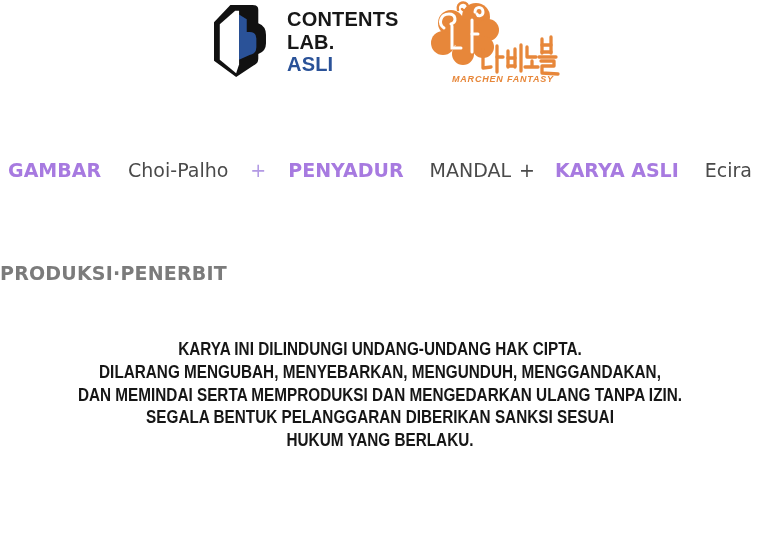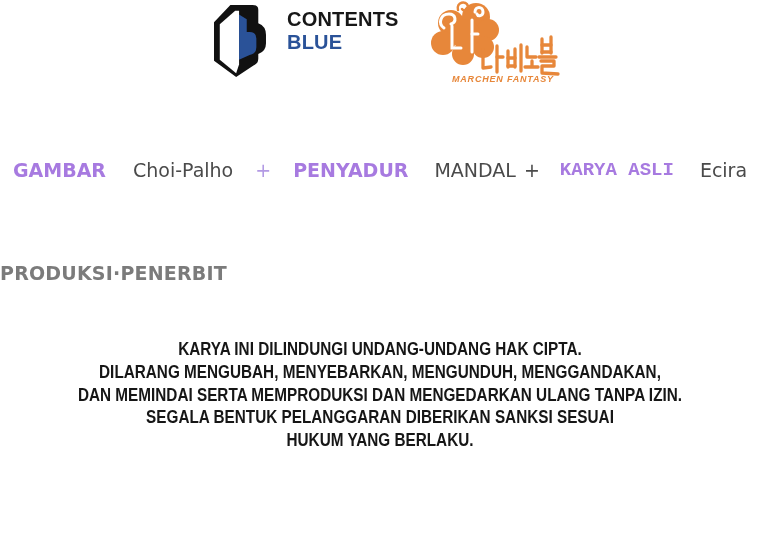--- a/index.html
+++ b/index.html
@@ -18,21 +18,21 @@
   
   .credits-row{
     position:absolute;top:159px;left:0;width:760px;
     display:flex;justify-content:center;align-items:center;
     font-size:19px;color:#4a4a4a;white-space:nowrap;
   }
   .role{color:#a77ae0;font-weight:bold;}
   .plus-light{color:#b39ae4;}
   .plus-dark{color:#4a4a4a;}
   .ml6{margin-left:22px;}.ml8{margin-left:8px;}.ml11{margin-left:26px;}
-  .ml13{margin-left:27px;}.ml20{margin-left:20px;font-family:Liberation Mono, monospace;}.ml22{margin-left:22px;}
+  .ml13{margin-left:27px;}.ml20{margin-left:20px;}.ml22{margin-left:22px;}
   
   .production-row{
     position:absolute;top:262px;left:0;width:760px;
     display:flex;justify-content:space-between;gap:29px;font-size:19px;white-space:nowrap;
   }
   .production-label{font-weight:bold;color:#7b7b7b;letter-spacing:0.2px;}
   .production-value{color:#8f8f8f;letter-spacing:0.8px;}
   
   .copyright{
     position:absolute;top:338px;left:0;width:760px;
@@ -49,21 +49,22 @@
 <div class="page">
 
   <div class="clb-logo">
     <svg class="clb-mark" viewBox="0 0 62 80">
       <path d="M21 2 L44 2 Q50 2 50 7 L50 21 Q58 24 58 33 L58 42 Q58 50 50 53 L50 58 Q50 63 45 65 L27 77 L4 60 L4 20 Z" fill="#111111"></path>
       <path d="M10 22 L26 8 L30 8 L30 64 L27 73 L10 59 Z" fill="#ffffff"></path>
       <path d="M30 12 L38 17 L38 30 L41 30 Q48 30 48 37 L48 46 Q48 53 41 54 L30 59 Z" fill="#2a5298"></path>
     </svg>
     <div class="clb-text">
       <div>CONTENTS</div>
-      <div class="blue">BLUE</div>
+      <div>LAB.</div>
+      <div class="blue">ASLI</div>
     </div>
   </div>
 
   <div class="navi-logo">
     <svg class="navi-svg" viewBox="0 0 150 88">
 
       <g fill="#e7873a">
         <circle cx="23" cy="23" r="13"></circle>
         <circle cx="48" cy="17" r="14"></circle>
         <circle cx="60" cy="30" r="11"></circle>

